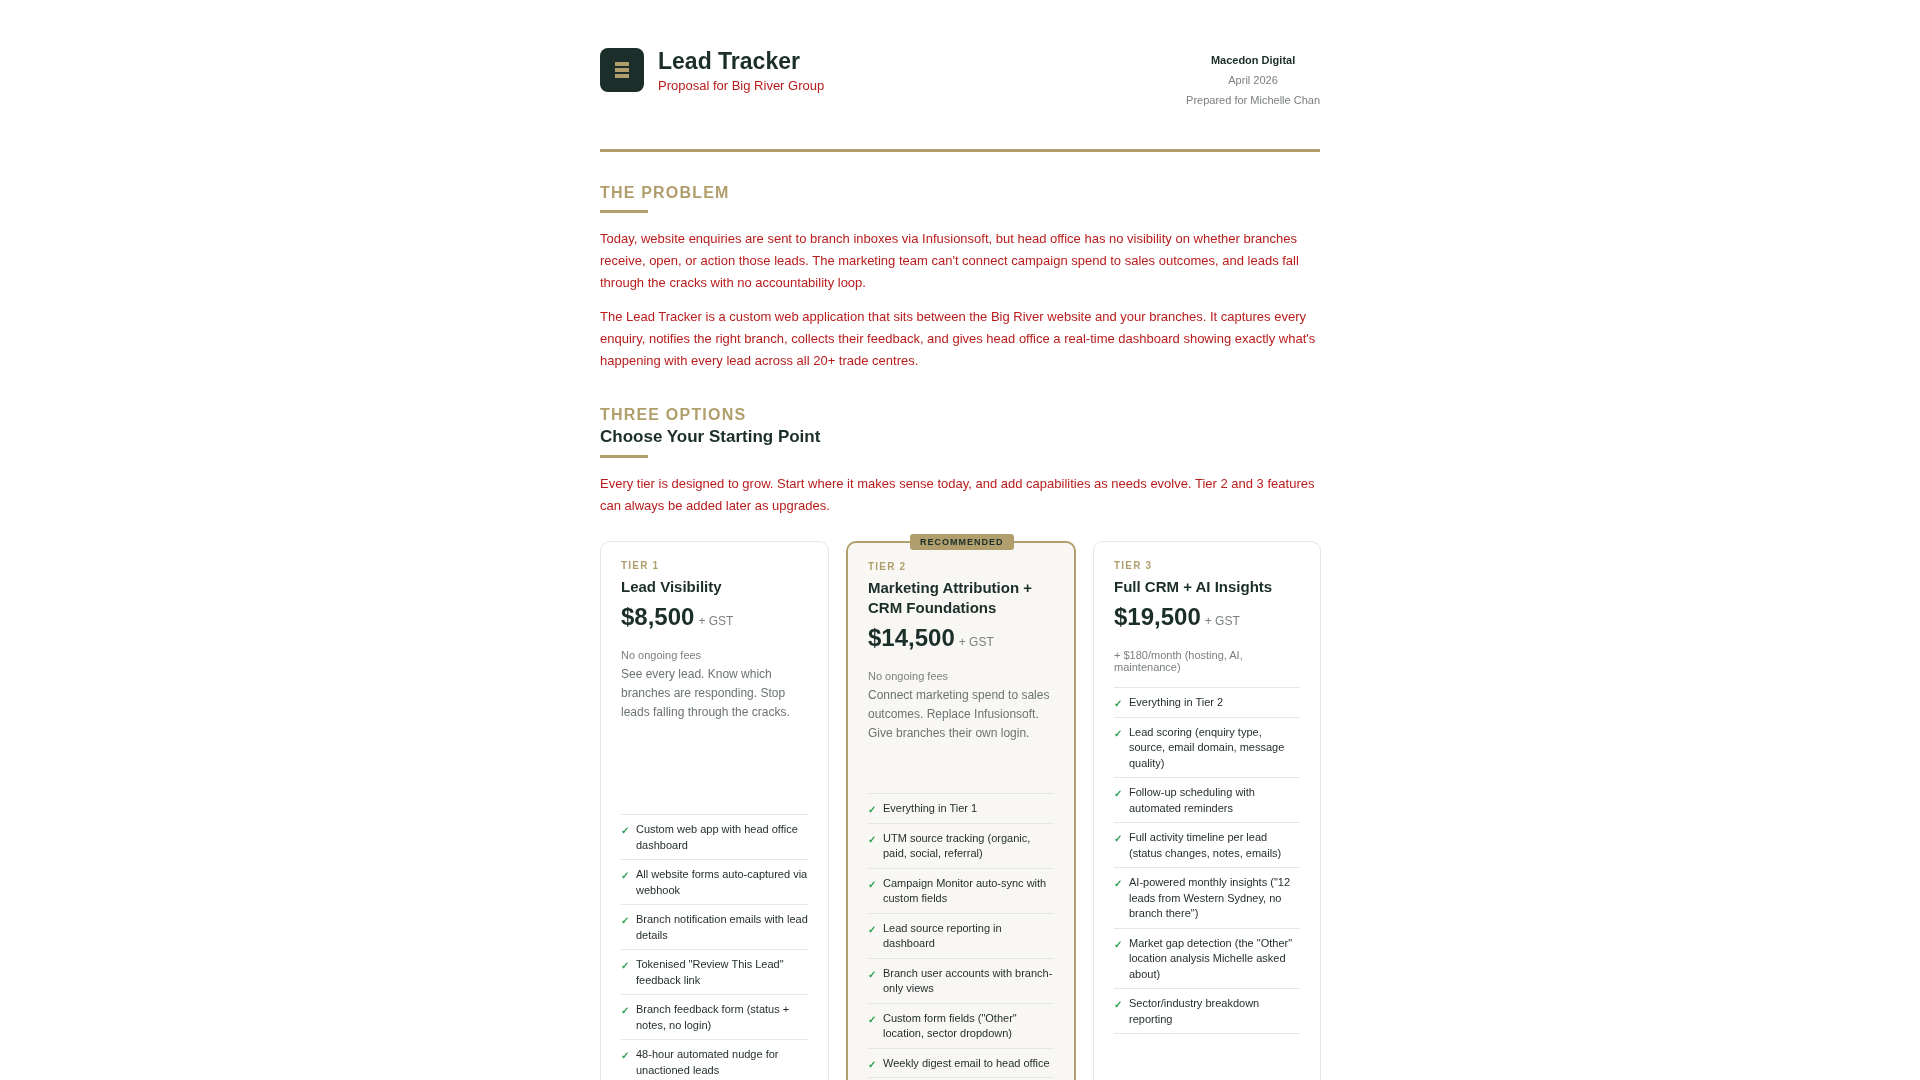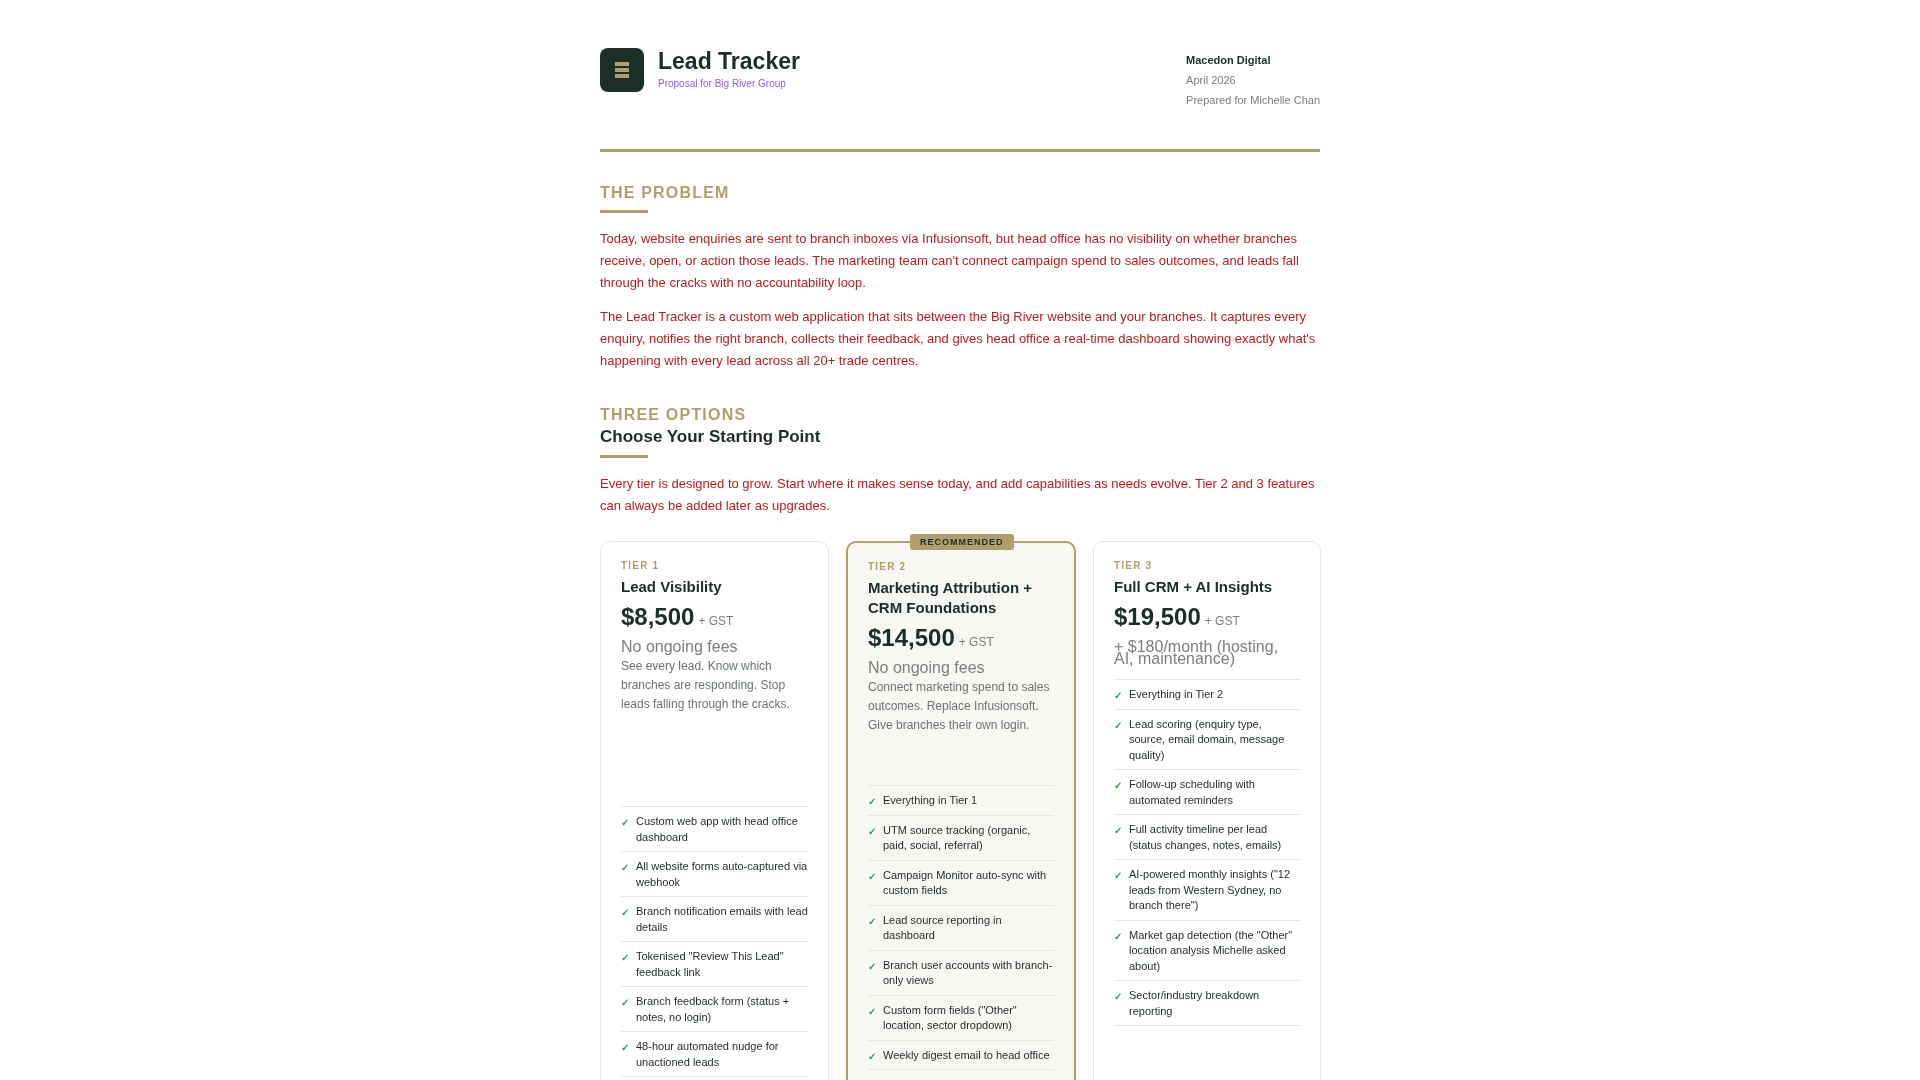--- a/index.html
+++ b/index.html
@@ -5,22 +5,22 @@
   * { box-sizing: border-box; margin: 0; padding: 0; }
   html, body { width: 1920px; height: 1080px; overflow: hidden; background: #ffffff; }
   body { font-family: "Liberation Sans", sans-serif; color: #1c2e2a; }
   .page { position: absolute; left: 600px; top: 0; width: 720px; }
 
   .header { position: relative; height: 152px; border-bottom: 3px solid #b09f6c; text-decoration: underline; }
   .logo { position: absolute; left: 0; top: 48px; width: 44px; height: 44px; border-radius: 8px; background: #1b2e2a; }
   .logo span { position: absolute; left: 15px; width: 14px; height: 4px; background: #b09f6c; }
   .logo .b1 { top: 14px; } .logo .b2 { top: 20px; } .logo .b3 { top: 26px; }
   .title { position: absolute; left: 58px; top: 48px; font-size: 23px; font-weight: bold; color: #1b2e2a; }
-  .subtitle { position: absolute; left: 58px; top: 78px; font-size: 10px; color: #8b5cf6; }
-  .meta { position: absolute; right: 0; top: 50px; text-align: left; font-size: 11px; line-height: 20px; color: #7a807e; }
+  .subtitle { position: absolute; left: 58px; top: 78px; font-size: 13px; color: #b91c1c; }
+  .meta { position: absolute; right: 0; top: 50px; text-align: center; font-size: 11px; line-height: 20px; color: #7a807e; }
   .meta .company { font-weight: bold; color: #1b2e2a; }
 
   .section { margin-top: 32px; }
   .eyebrow { font-size: 16px; font-weight: bold; letter-spacing: 1.2px; color: #b09f6c; }
   .h2 { font-size: 17px; font-weight: bold; color: #1b2e2a; margin-top: 3px; }
   .rule { width: 48px; height: 3px; background: #b09f6c; margin-top: 8px; }
   .para { font-size: 13px; line-height: 22px; color: #b91c1c; margin-top: 15px; }
   .para + .para { margin-top: 12px; }
   .section2 { margin-top: 34px; }
 
@@ -28,21 +28,21 @@
   .card { position: absolute; top: 0; width: 229px; height: 620px; border: 1px solid #e6e6e3; border-radius: 10px; background: #fff; padding: 18px 20px 0 20px; }
   .card.c1 { left: 0; }
   .card.c2 { left: 246px; width: 230px; background: #f8f7f4; border: 2px solid #b09f6c; padding-left: 20px; }
   .card.c3 { left: 493px; width: 228px; }
   .badge { position: absolute; left: 62px; top: -9px; background: #b09f6c; color: #1b2e2a; font-size: 9px; font-weight: bold; letter-spacing: 1px; padding: 3px 10px; border-radius: 3px; }
   .tier { font-size: 10px; font-weight: bold; letter-spacing: 1.2px; color: #b09f6c; }
   .tname { font-size: 15px; font-weight: bold; color: #1b2e2a; margin-top: 6px; line-height: 20px; }
   .price { margin-top: 6px; }
   .price .amt { font-size: 24px; font-weight: bold; color: #1b2e2a; }
   .price .gst { font-size: 12px; color: #7a807e; margin-left: 4px; }
-  .fees { font-size: 16px; color: #7a807e; margin-top: 10px; line-height: 12px; }
+  .fees { font-size: 11px; color: #7a807e; margin-top: 18px; line-height: 12px; }
   .desc { font-size: 12px; line-height: 19px; color: #6b7472; margin-top: 4px; }
   .features { list-style: none; border-top: 1px solid #e6e6e3; }
   .c1 .features { margin-top: 92px; }
   .c2 .features { margin-top: 50px; }
   .c3 .features { margin-top: 14px; }
   .features li { position: relative; padding: 7px 0 6px 15px; font-size: 11px; line-height: 15.5px; color: #1f2b29; border-bottom: 1px solid #e6e6e3; }
   .features li .chk { position: absolute; left: 0; top: 8px; color: #2a9d4f; font-size: 10px; font-weight: bold; }
 </style>
 </head>
 <body>

